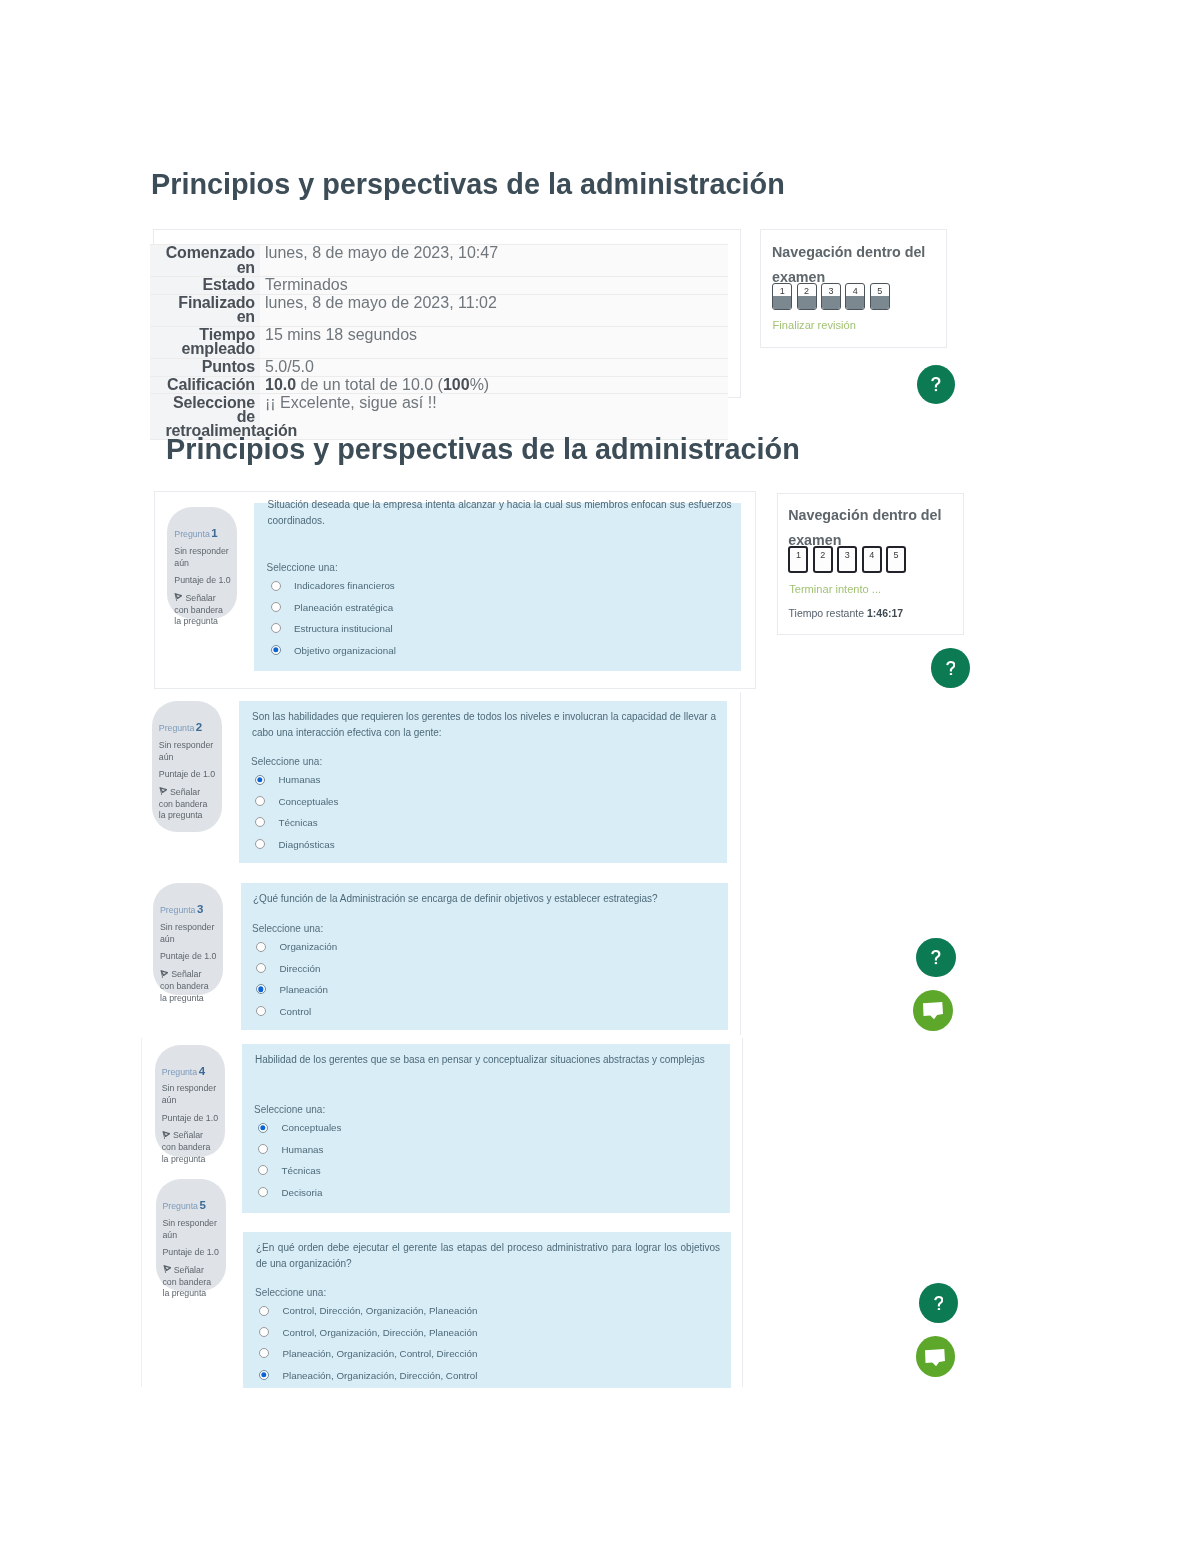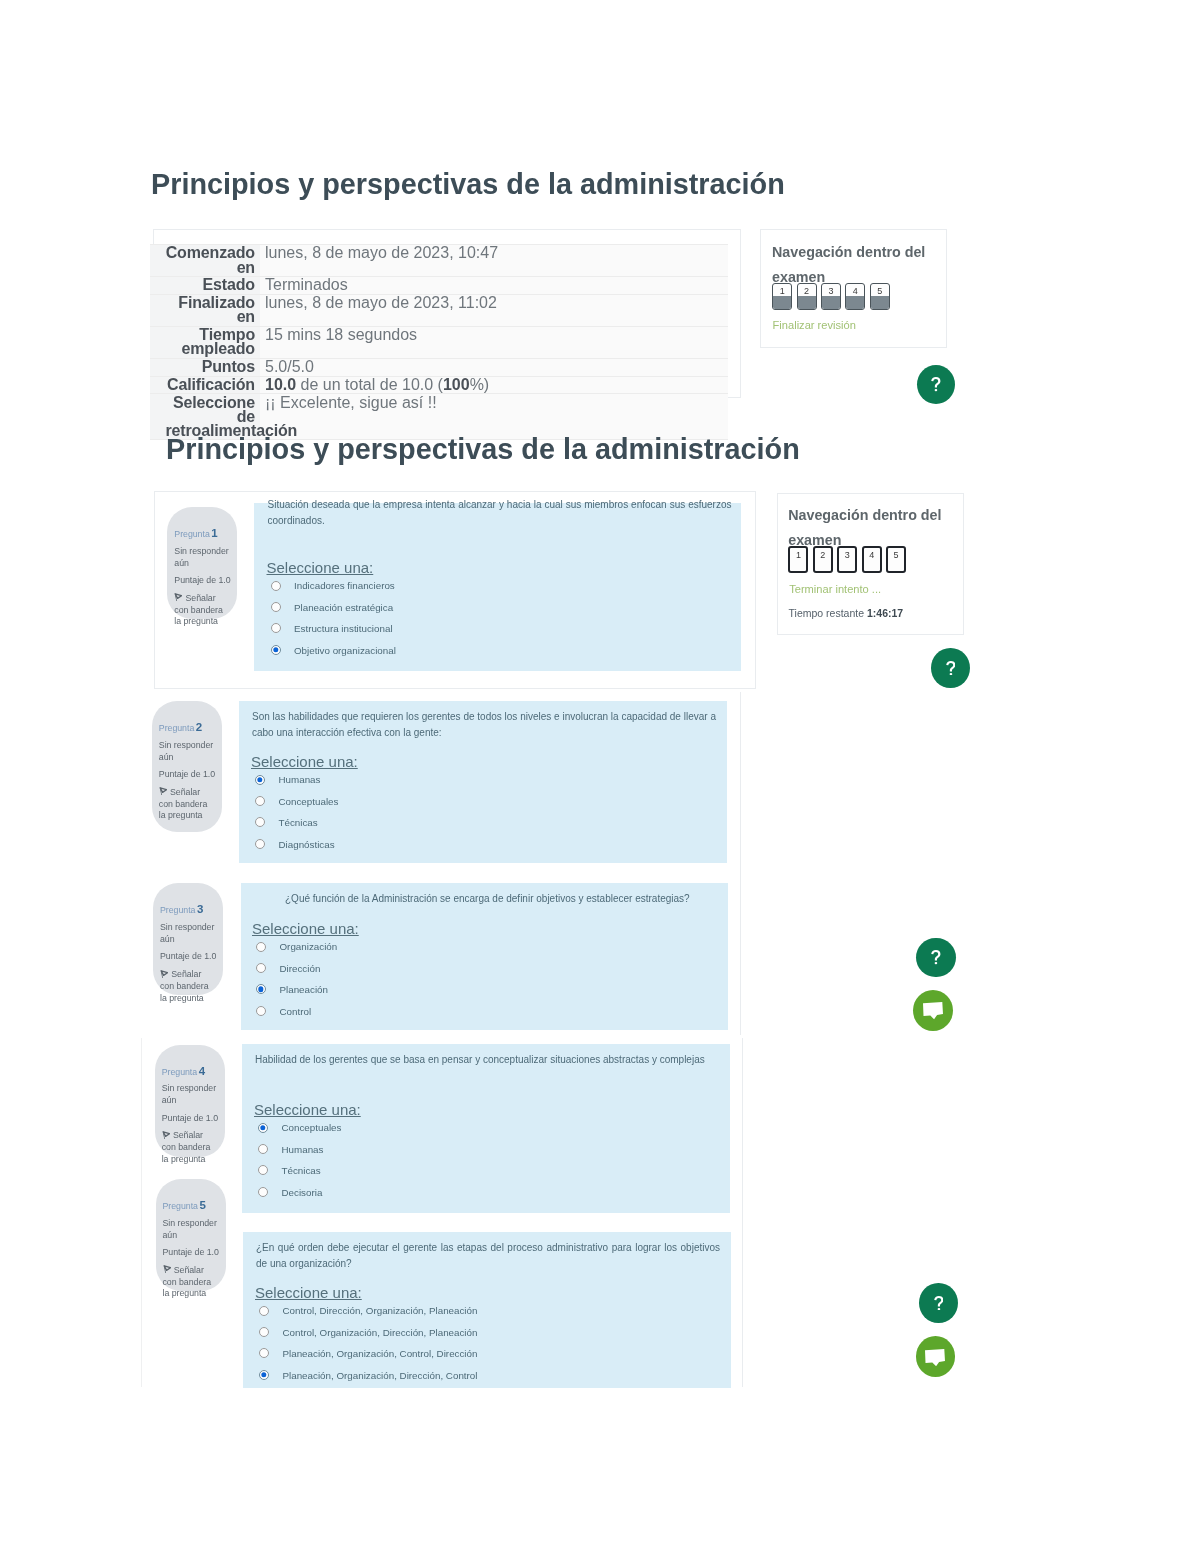--- a/index.html
+++ b/index.html
@@ -46,21 +46,21 @@
 
 
 .qinfo{position:absolute;background:#dfe2e6;box-sizing:border-box;padding:20px 4px 9px 7px;font-size:8.8px;line-height:11.8px;color:#5d666e;letter-spacing:-0.03px;border-radius:25px;}
 .qinfo .qno{color:#7d9bbd;font-size:8.8px;line-height:12px;margin:0 0 4.5px 0;}
 .qinfo .qno b{color:#3b6b96;font-size:11.5px;font-weight:bold;margin-left:1.5px;}
 .qinfo .blk{margin-top:5.8px;}
 .qinfo .flagicon{display:inline-block;vertical-align:-1.5px;margin-right:3px;}
 .qinfo .flagline{max-width:51px;}
 .qbody{position:absolute;background:#d9edf7;box-sizing:border-box;}
 .qtext{position:absolute;font-size:10px;line-height:15.5px;color:#4d6a78;text-align:justify;}
-.qprompt{position:absolute;font-size:15px;color:#55707c;line-height:13px;text-decoration:underline;}
+.qprompt{position:absolute;font-size:10px;color:#55707c;line-height:13px;}
 .qopts{position:absolute;}
 .qopt{font-size:9.8px;color:#4d6a78;height:21.4px;position:relative;}
 .qopt .rad{position:absolute;left:0;top:5.7px;width:10px;height:10px;box-sizing:border-box;border-radius:50%;border:1.3px solid #9a9a9a;background:#fdfdfd;}
 .qopt .rad.sel{border:1.3px solid #6f8c9c;background:#fff;}
 .qopt .rad.sel::after{content:"";position:absolute;left:50%;top:50%;transform:translate(-50%,-50%);width:5.4px;height:5.4px;border-radius:50%;background:#0b63d6;}
 .qopt .olab{position:absolute;left:23.5px;top:5.4px;line-height:11px;white-space:nowrap;}
 .vline{position:absolute;background:#e9ecef;}
 
 
 #q1-card{left:154px;top:491.2px;width:601.5px;height:197.8px;}
@@ -75,21 +75,21 @@
 #qopts-1{left:270.5px;top:575px;}
 
 #qinfo-2{left:151.8px;top:701px;width:70px;height:131px;}
 #qbody-2{left:239.2px;top:701px;width:487.5px;height:162px;}
 #qtext-2{left:252px;top:709px;width:464px;}
 #qprompt-2{left:251px;top:755px;}
 #qopts-2{left:255px;top:769px;}
 
 #qinfo-3{left:153px;top:883.2px;width:70px;height:112px;}
 #qbody-3{left:240.5px;top:882.5px;width:487.5px;height:147px;}
-#qtext-3{left:253px;top:891px;width:464px;margin-left:32px;}
+#qtext-3{left:253px;top:891px;width:464px;}
 #qprompt-3{left:252px;top:922px;}
 #qopts-3{left:256px;top:936px;}
 
 #qinfo-4{left:154.7px;top:1044.6px;width:70px;height:112px;}
 #qbody-4{left:242px;top:1043.8px;width:487.5px;height:169px;}
 #qtext-4{left:255px;top:1052px;width:464px;}
 #qprompt-4{left:254px;top:1103px;}
 #qopts-4{left:258px;top:1117px;}
 
 #qinfo-5{left:155.5px;top:1179px;width:70px;height:112px;}

